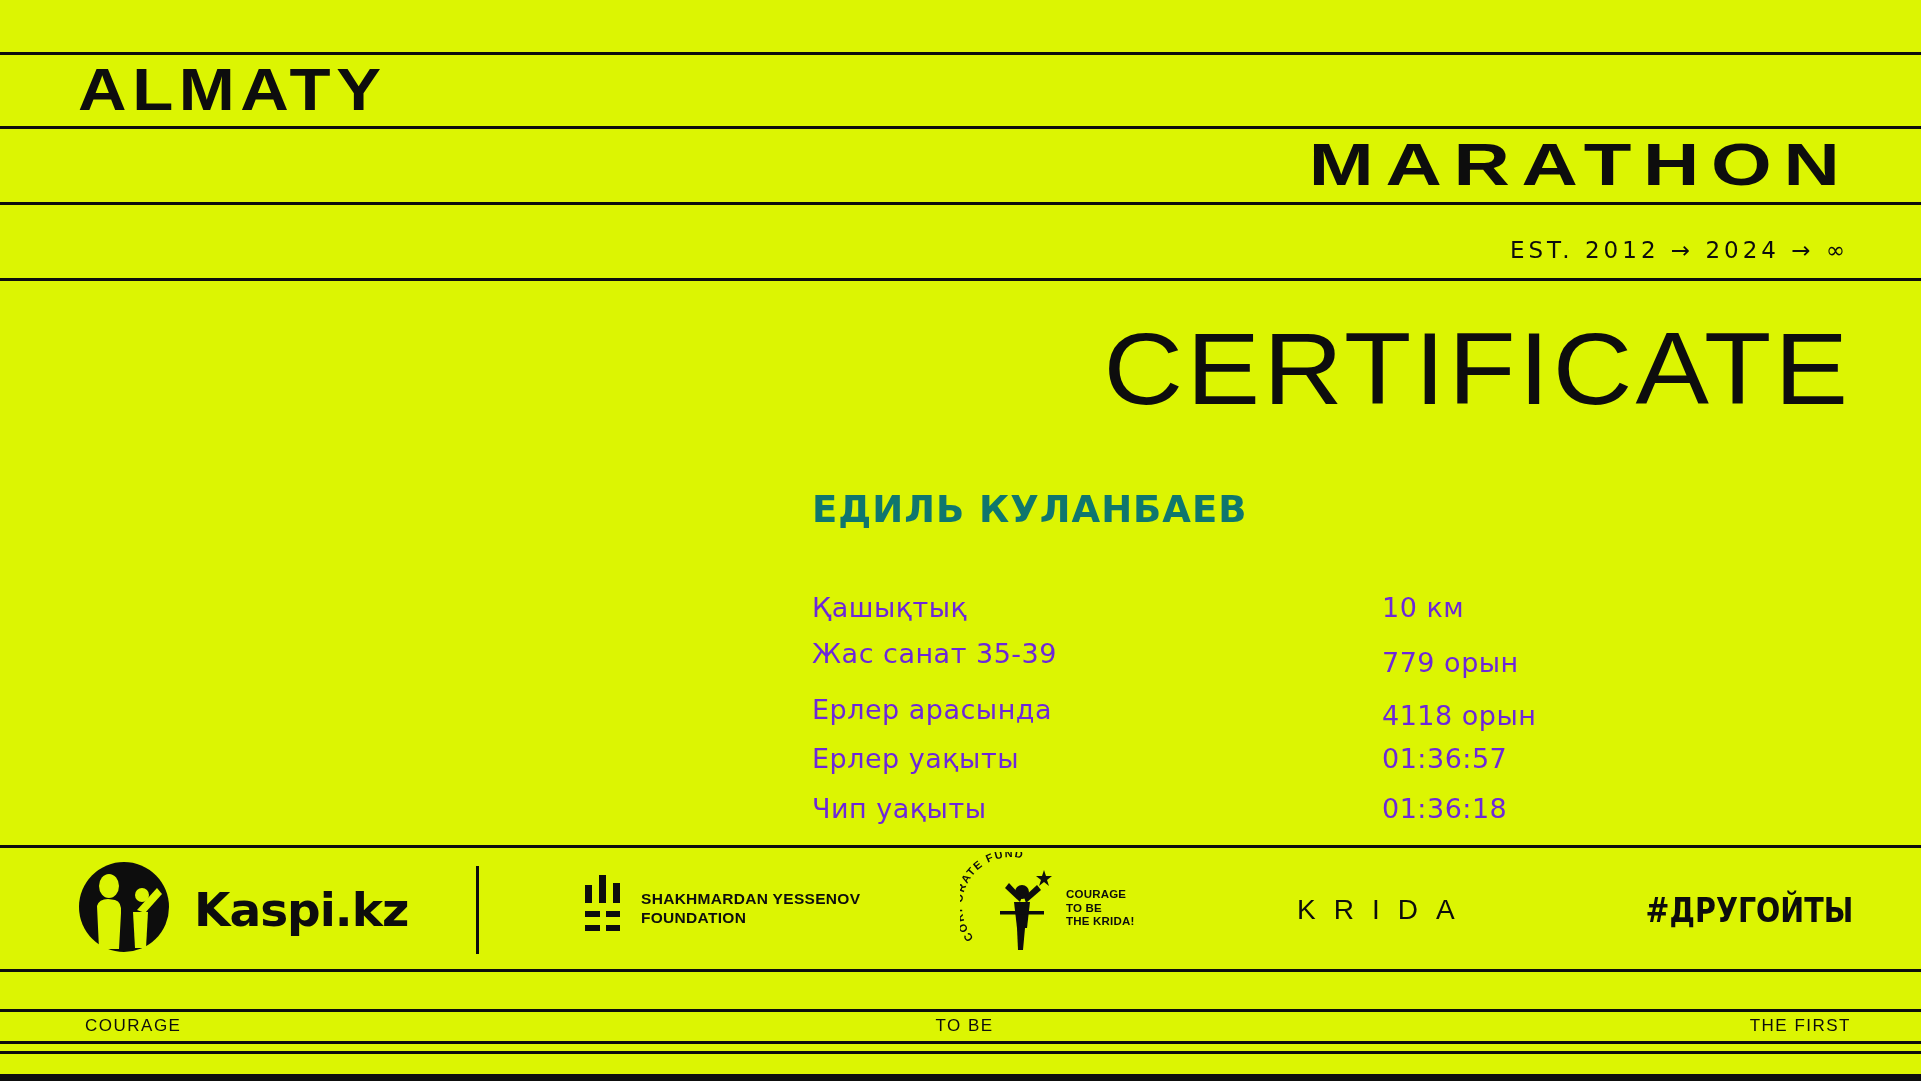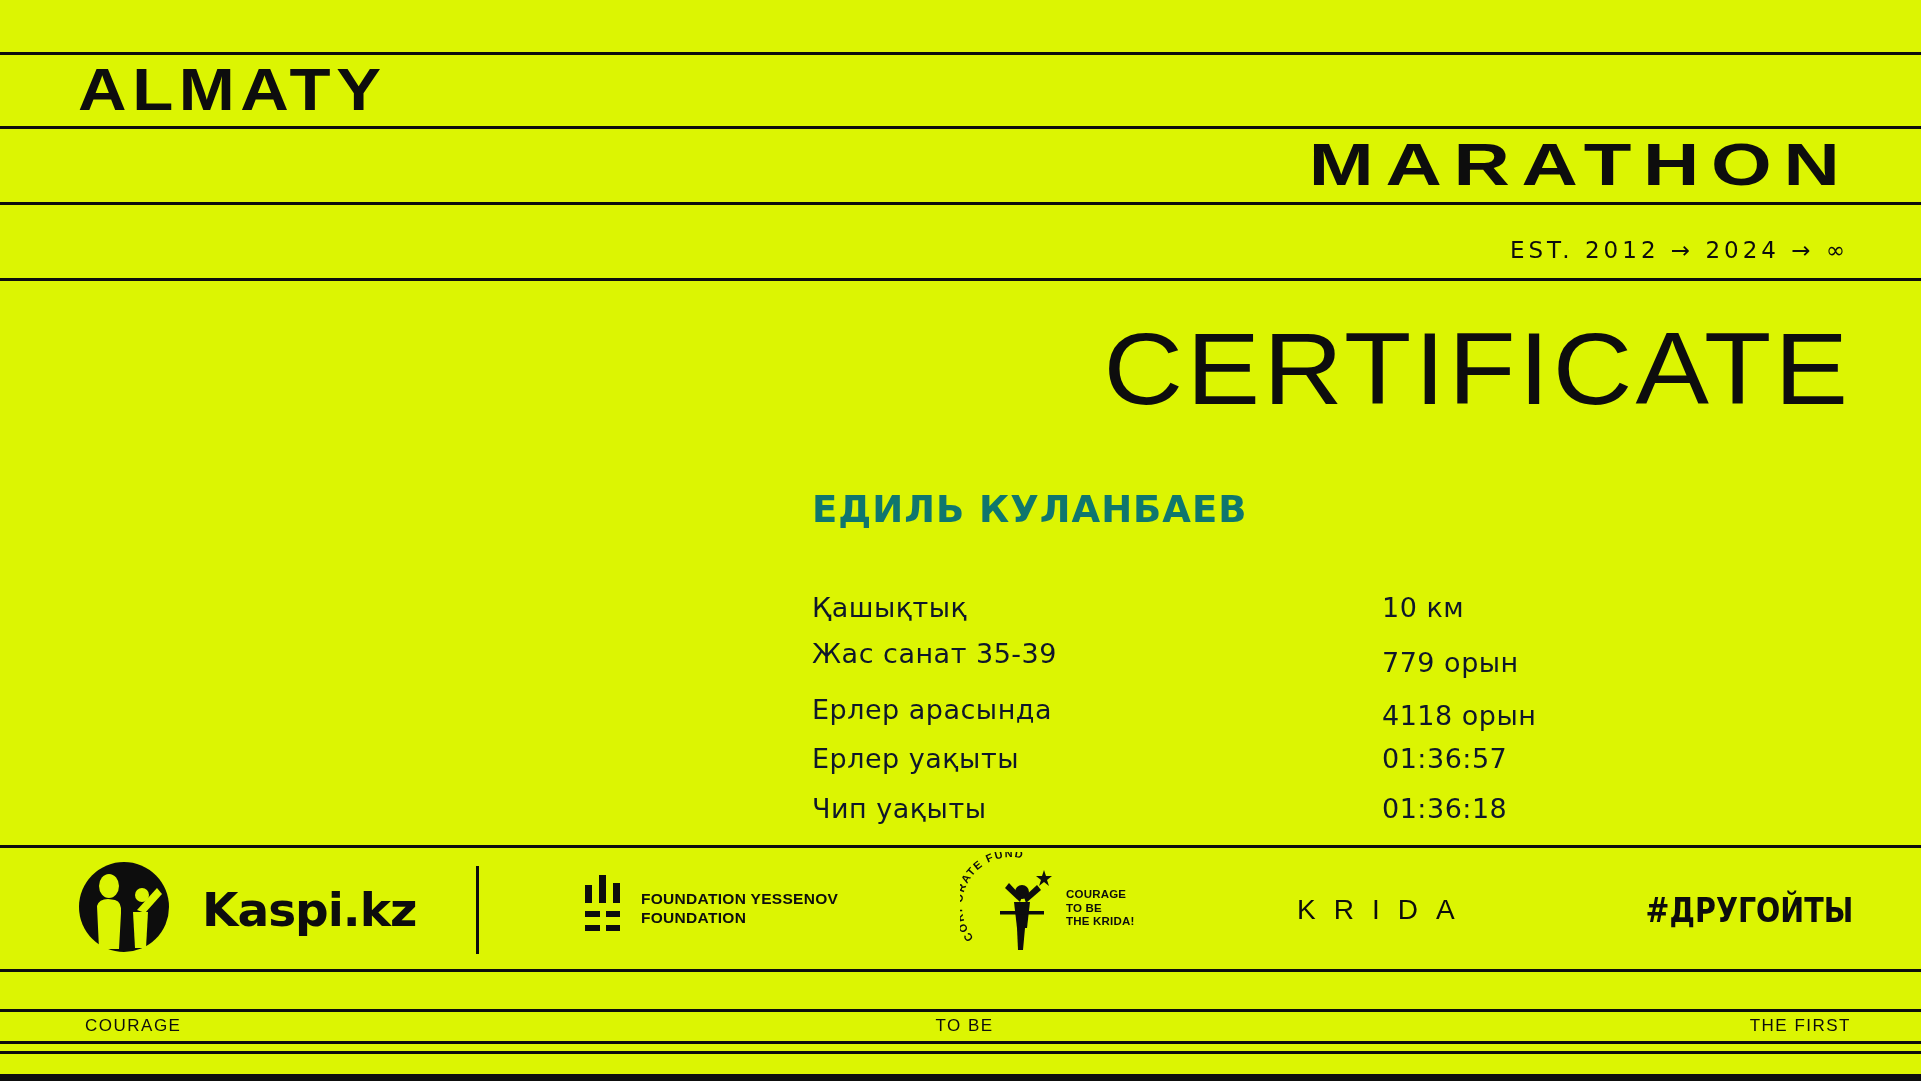--- a/index.html
+++ b/index.html
@@ -38,34 +38,34 @@
     position:absolute;right:78px;top:318px;
     font-size:102px;font-weight:400;letter-spacing:3px;line-height:1;
     transform:scaleX(1.08);transform-origin:right center;white-space:nowrap;
   }
   .participant-name{
     position:absolute;left:812px;top:488px;
     font-size:37px;font-weight:700;letter-spacing:1px;color:#0f766e;
     font-family:"DejaVu Sans","Liberation Sans",sans-serif;white-space:nowrap;
   }
   .results{position:absolute;left:812px;top:592px;width:800px;height:240px;
-    font-family:"DejaVu Sans","Liberation Sans",sans-serif;color:#0f172a;font-size:27px;}
+    font-family:"DejaVu Sans","Liberation Sans",sans-serif;color:#6d28d9;font-size:27px;}
   .rrow{position:absolute;left:0;width:800px;height:34px;}
   .rrow:nth-of-type(1){top:0;}
   .rrow:nth-of-type(2){top:46px;}
   .rrow:nth-of-type(3){top:102px;text-align:right;}
   .rrow:nth-of-type(4){top:151px;}
   .rrow:nth-of-type(5){top:201px;}
   .rrow .rlabel{position:absolute;left:0;letter-spacing:0.5px;white-space:nowrap;}
   .rrow .rvalue{position:absolute;left:570px;letter-spacing:0.5px;white-space:nowrap;}
   .rrow:nth-of-type(2) .rvalue{top:9px;}
   .rrow:nth-of-type(3) .rvalue{top:6px;}
 
   
-  .kaspi{position:absolute;left:78px;top:862px;height:94px;display:flex;align-items:center;gap:32px;}
+  .kaspi{position:absolute;left:78px;top:862px;height:94px;display:flex;align-items:center;gap:24px;}
   .kaspi-word{font-size:47px;font-weight:700;letter-spacing:-1px;
     font-family:"DejaVu Sans","Liberation Sans",sans-serif;}
   .vdivider{position:absolute;left:476px;top:866px;width:3px;height:88px;background:#0d0d0d;}
   .yessenov{position:absolute;left:585px;top:876px;height:64px;display:flex;align-items:center;gap:18px;}
   .yessenov-text{font-size:15.5px;font-weight:700;letter-spacing:0.3px;line-height:1.25;white-space:nowrap;}
   .cfund{position:absolute;left:960px;top:852px;width:200px;height:112px;}
   .cfund svg{position:absolute;left:0;top:0;}
   .cfund-slogan{position:absolute;left:106px;top:36px;font-size:11.5px;font-weight:600;
     line-height:13.5px;letter-spacing:0.2px;white-space:nowrap;}
   .krida{position:absolute;left:1297px;top:894px;font-size:28px;font-weight:400;
@@ -147,21 +147,21 @@
         <rect x="0" y="10" width="7" height="18" fill="#0d0d0d"></rect>
         <rect x="14" y="0" width="7" height="28" fill="#0d0d0d"></rect>
         <rect x="28" y="8" width="7" height="20" fill="#0d0d0d"></rect>
         <rect x="0" y="36" width="15" height="6" fill="#0d0d0d"></rect>
         <rect x="21" y="36" width="14" height="6" fill="#0d0d0d"></rect>
         <rect x="0" y="50" width="15" height="6" fill="#0d0d0d"></rect>
         <rect x="21" y="50" width="14" height="6" fill="#0d0d0d"></rect>
       </svg>
     </span>
     <span class="yessenov-text">
-      <div>FOUNDATION YESSENOV</div>
+      <div>SHAKHMARDAN YESSENOV</div>
       <div>FOUNDATION</div>
     </span>
   </div>
 
   <div class="cfund">
     <svg width="112" height="112" viewBox="0 0 112 112">
       <defs>
         <path id="arcPath" d="M 14,86 A 42,42 0 0 1 88,22"></path>
       </defs>
       <text font-size="11" font-weight="600" letter-spacing="1.5" fill="#0d0d0d" font-family="Liberation Sans, DejaVu Sans, sans-serif">

